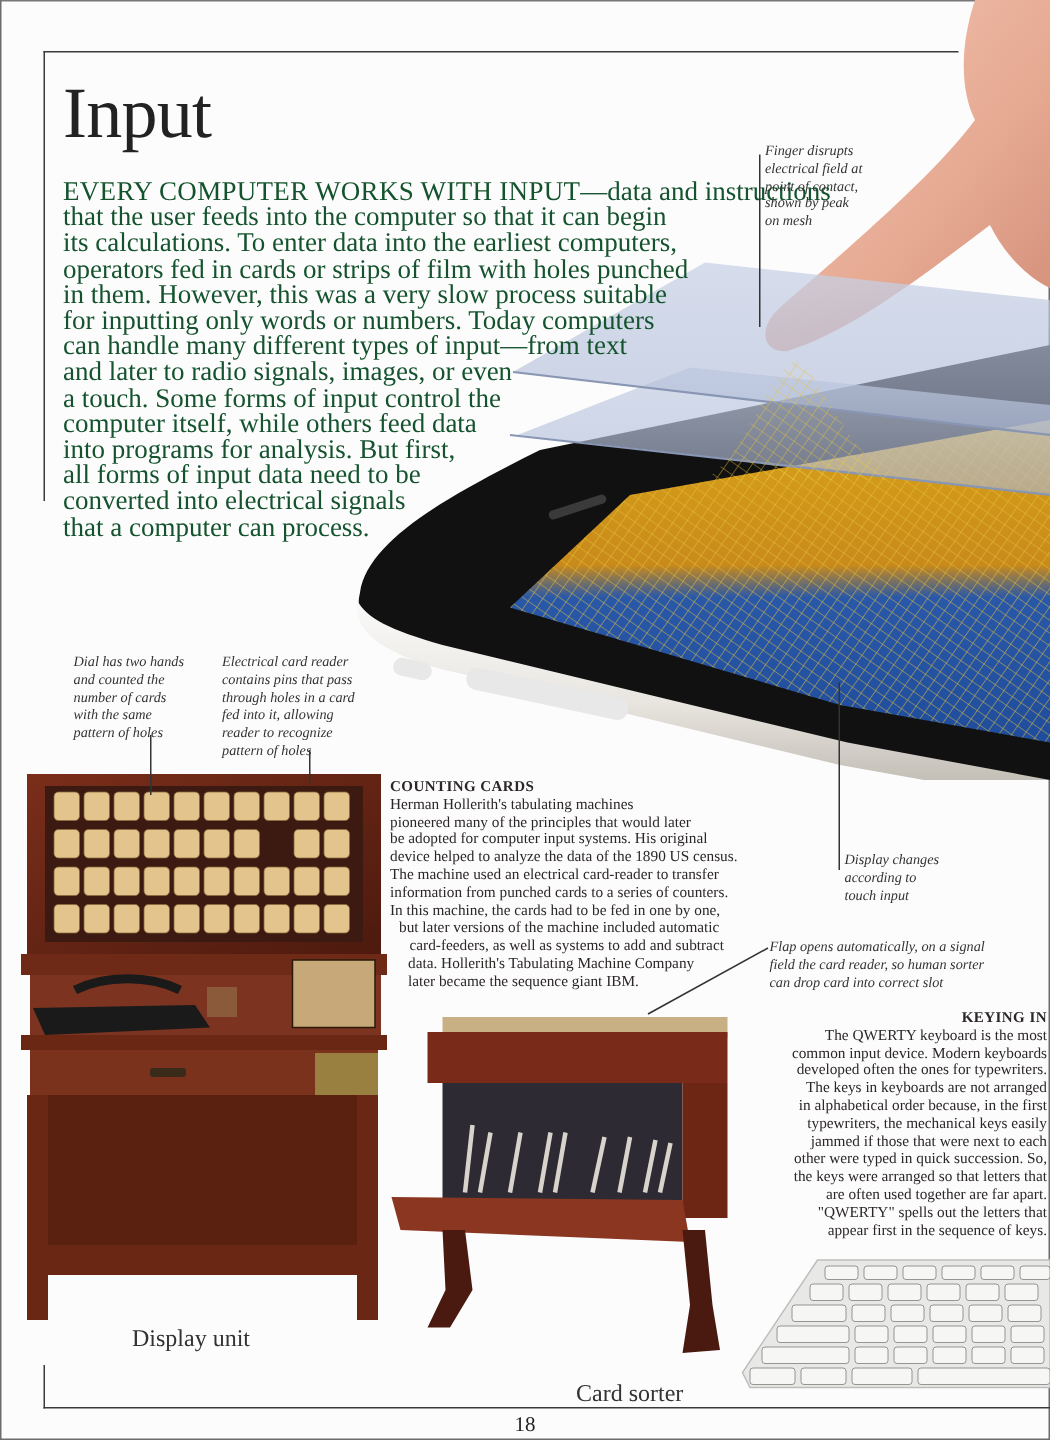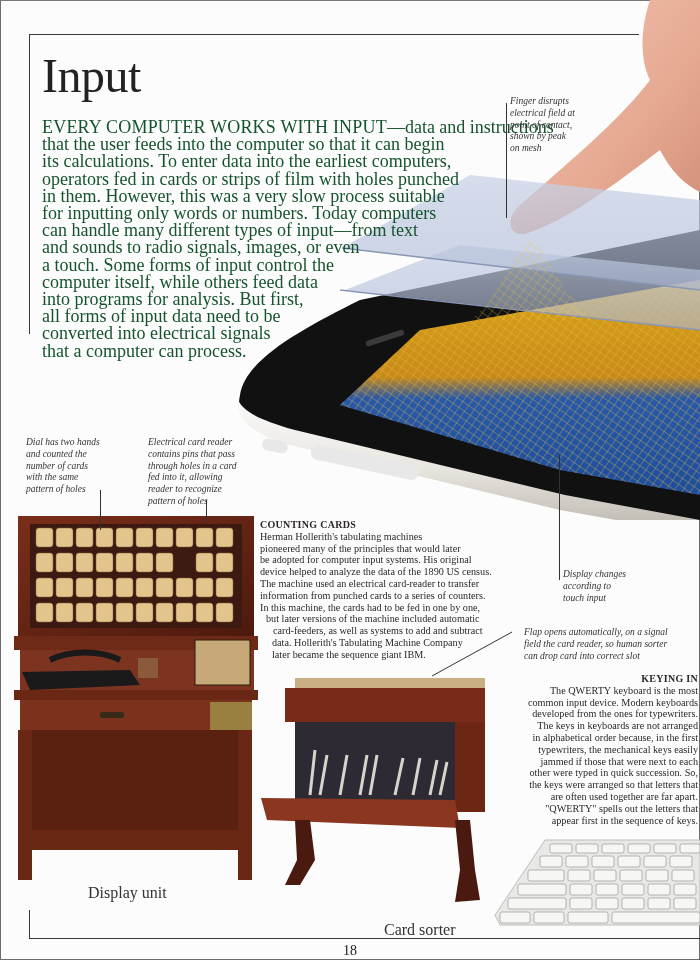--- a/index.html
+++ b/index.html
@@ -218,21 +218,21 @@
 <div class="page-title">Input</div>
 
 <div class="intro">
   <span class="line"><span class="lead">EVERY COMPUTER WORKS WITH INPUT</span><span>—data and instructions</span></span>
   <span class="line">that the user feeds into the computer so that it can begin</span>
   <span class="line">its calculations. To enter data into the earliest computers,</span>
   <span class="line">operators fed in cards or strips of film with holes punched</span>
   <span class="line">in them. However, this was a very slow process suitable</span>
   <span class="line">for inputting only words or numbers. Today computers</span>
   <span class="line">can handle many different types of input—from text</span>
-  <span class="line">and sounds to radio signals, images, or even</span>
+  <span class="line">and later to radio signals, images, or even</span>
   <span class="line">a touch. Some forms of input control the</span>
   <span class="line">computer itself, while others feed data</span>
   <span class="line">into programs for analysis. But first,</span>
   <span class="line">all forms of input data need to be</span>
   <span class="line">converted into electrical signals</span>
   <span class="line">that a computer can process.</span>
 </div>
 
 <div class="leader" style="left:506px;top:103px;width:1px;height:115px;"></div>
 <div class="caption" style="left:510px;top:96px;">
@@ -243,40 +243,40 @@
   <span class="l">on mesh</span>
 </div>
 
 <div class="leader" style="left:559px;top:455px;width:1px;height:125px;"></div>
 <div class="caption" style="left:563px;top:569px;">
   <span class="l">Display changes</span>
   <span class="l">according to</span>
   <span class="l">touch input</span>
 </div>
 
-<div class="caption" style="left:26px;top:437px;">
+<div class="caption" style="left:49px;top:437px;">
   <span class="l">Dial has two hands</span>
   <span class="l">and counted the</span>
   <span class="l">number of cards</span>
   <span class="l">with the same</span>
   <span class="l">pattern of holes</span>
 </div>
 <div class="leader" style="left:100px;top:490px;width:1px;height:40px;"></div>
 
 <div class="caption" style="left:148px;top:437px;">
   <span class="l">Electrical card reader</span>
   <span class="l">contains pins that pass</span>
   <span class="l">through holes in a card</span>
   <span class="l">fed into it, allowing</span>
   <span class="l">reader to recognize</span>
   <span class="l">pattern of holes</span>
 </div>
 <div class="leader" style="left:206px;top:500px;width:1px;height:22px;"></div>
 
-<div class="caption" style="left:524px;top:627px;">
+<div class="caption" style="left:513px;top:627px;">
   <span class="l">Flap opens automatically, on a signal</span>
   <span class="l">field the card reader, so human sorter</span>
   <span class="l">can drop card into correct slot</span>
 </div>
 <svg class="illus" style="left:430px;top:630px;" width="85" height="50" viewBox="0 0 85 50">
   <line x1="82" y1="2" x2="2" y2="46" stroke="#333" stroke-width="1"></line>
 </svg>
 
 <div class="section" style="left:260px;top:519px;">
   <span class="head">COUNTING CARDS</span>
@@ -290,21 +290,21 @@
   <span class="l" style="padding-left:6px">but later versions of the machine included automatic</span>
   <span class="l" style="padding-left:13px">card-feeders, as well as systems to add and subtract</span>
   <span class="l" style="padding-left:12px">data. Hollerith's Tabulating Machine Company</span>
   <span class="l" style="padding-left:12px">later became the sequence giant IBM.</span>
 </div>
 
 <div class="section right" style="left:500px;top:673px;width:198px;">
   <span class="head">KEYING IN</span>
   <span class="l">The QWERTY keyboard is the most</span>
   <span class="l">common input device. Modern keyboards</span>
-  <span class="l">developed from the ones for typewriters.</span>
+  <span class="l">developed often the ones for typewriters.</span>
   <span class="l">The keys in keyboards are not arranged</span>
   <span class="l">in alphabetical order because, in the first</span>
   <span class="l">typewriters, the mechanical keys easily</span>
   <span class="l">jammed if those that were next to each</span>
   <span class="l">other were typed in quick succession. So,</span>
   <span class="l">the keys were arranged so that letters that</span>
   <span class="l">are often used together are far apart.</span>
   <span class="l">"QWERTY" spells out the letters that</span>
   <span class="l">appear first in the sequence of keys.</span>
 </div>

